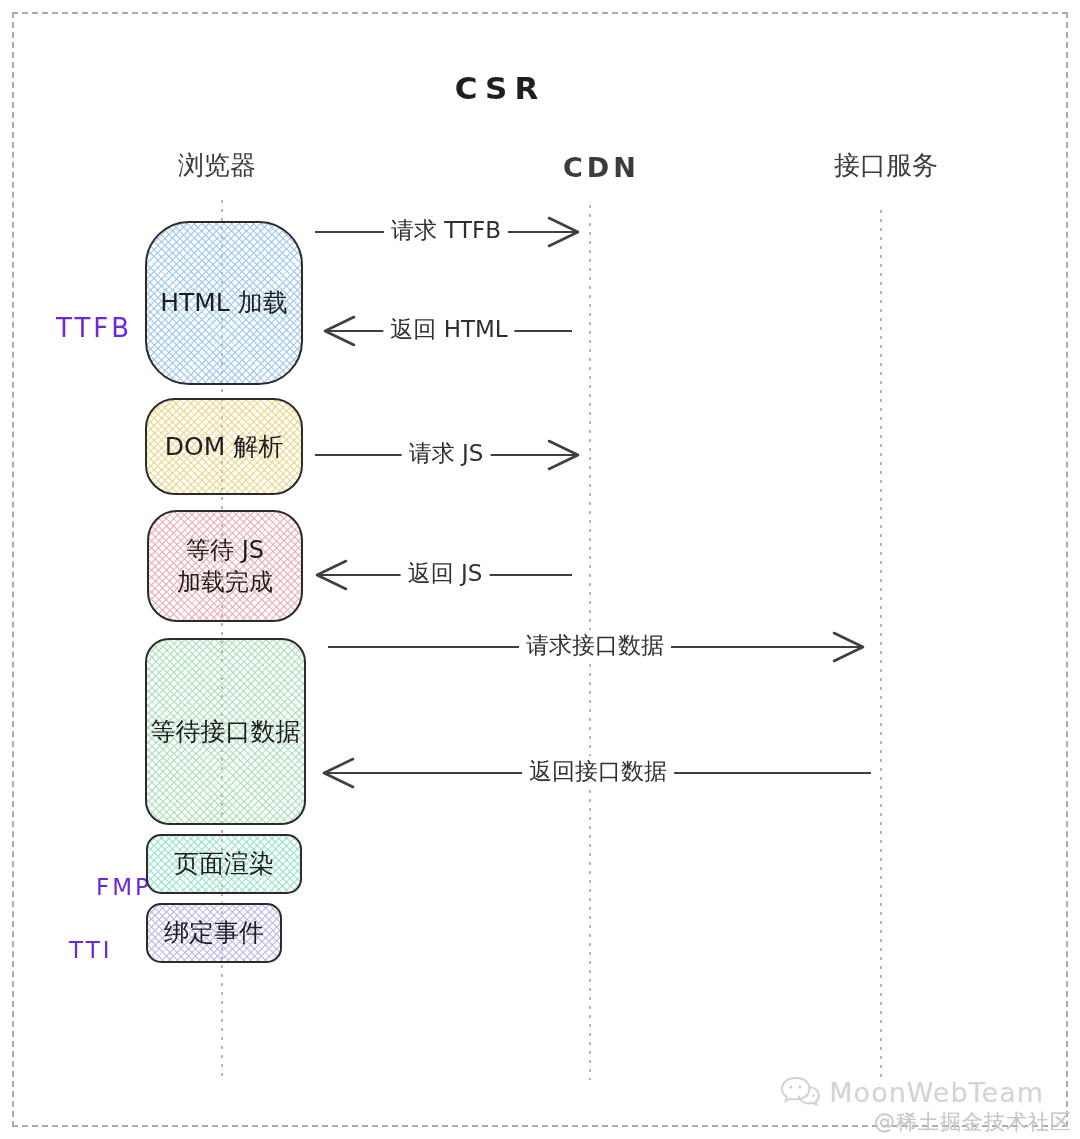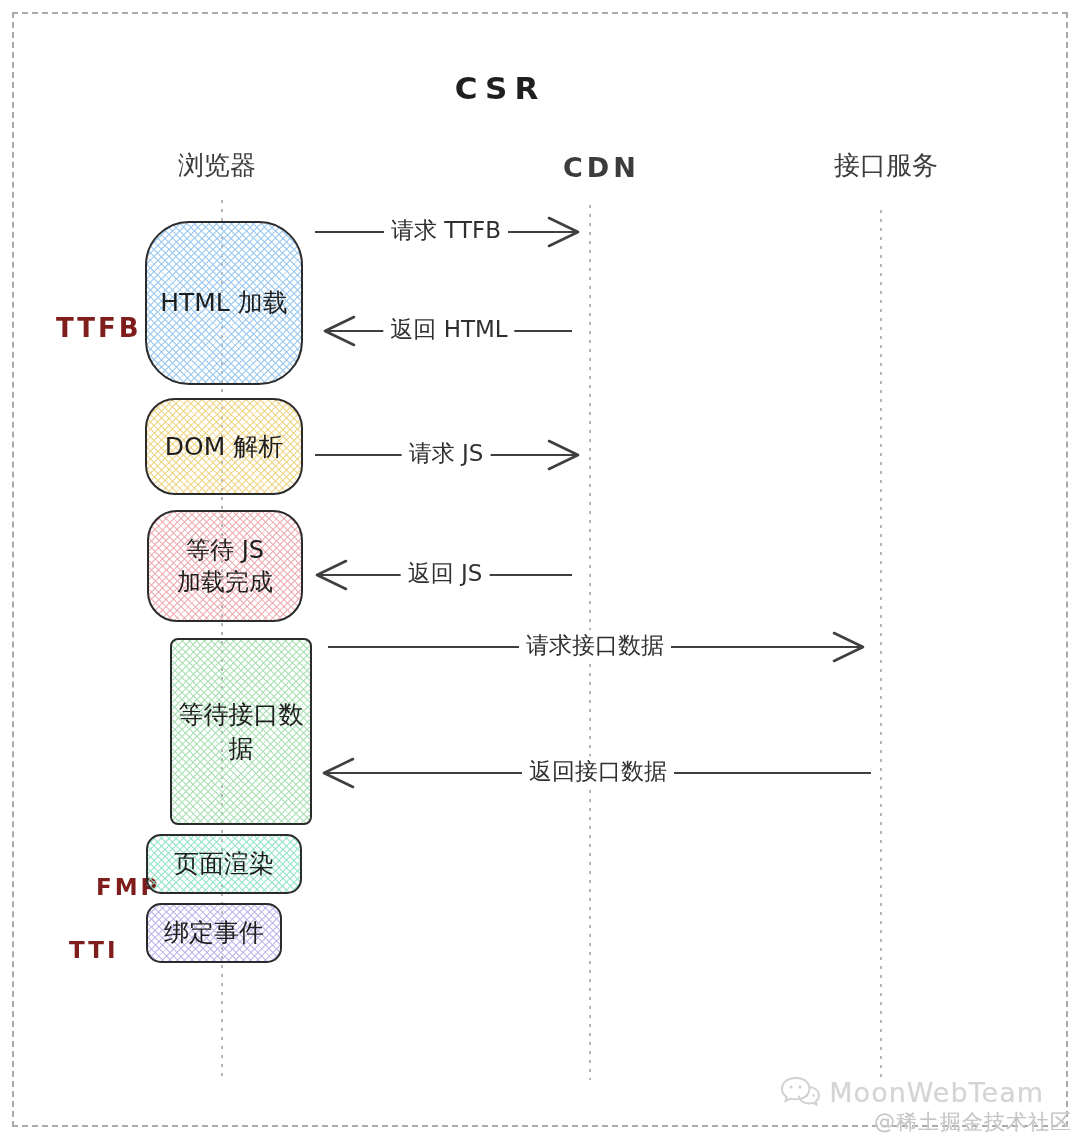--- a/index.html
+++ b/index.html
@@ -20,28 +20,28 @@
   .ll-api{left:880px;top:210px;height:870px;}
 
   .node{position:absolute;border:2.5px solid #2b2b2b;display:flex;flex-direction:column;align-items:center;justify-content:center;text-align:center;font-size:25px;color:#1e1e1e;line-height:1.35;box-sizing:border-box;}
   .hatch{background-color:rgba(255,255,255,0);}
   .n-blue{left:145px;top:221px;width:158px;height:164px;border-radius:44px;
     background-image:repeating-linear-gradient(45deg,rgba(151,199,240,.75) 0 1.4px,transparent 1.4px 5.2px),repeating-linear-gradient(-45deg,rgba(151,199,240,.75) 0 1.4px,transparent 1.4px 5.2px);}
   .n-yellow{left:145px;top:398px;width:158px;height:97px;border-radius:30px;
     background-image:repeating-linear-gradient(45deg,rgba(238,212,130,.75) 0 1.4px,transparent 1.4px 5.2px),repeating-linear-gradient(-45deg,rgba(238,212,130,.75) 0 1.4px,transparent 1.4px 5.2px);}
   .n-pink{left:147px;top:510px;width:156px;height:112px;border-radius:30px;font-size:24px;
     background-image:repeating-linear-gradient(45deg,rgba(238,166,172,.7) 0 1.4px,transparent 1.4px 5.2px),repeating-linear-gradient(-45deg,rgba(238,166,172,.7) 0 1.4px,transparent 1.4px 5.2px);}
-  .n-green{left:145px;top:638px;width:142px;height:187px;border-radius:8px;
-    background-image:repeating-linear-gradient(45deg,rgba(162,223,175,.7) 0 1.4px,transparent 1.4px 5.2px),repeating-linear-gradient(-45deg,rgba(162,223,175,.7) 0 1.4px,transparent 1.4px 5.2px);margin-left:25px;}
+  .n-green{left:145px;top:638px;width:161px;height:187px;border-radius:24px;
+    background-image:repeating-linear-gradient(45deg,rgba(162,223,175,.7) 0 1.4px,transparent 1.4px 5.2px),repeating-linear-gradient(-45deg,rgba(162,223,175,.7) 0 1.4px,transparent 1.4px 5.2px);}
   .n-teal{left:146px;top:834px;width:156px;height:60px;border-radius:15px;
     background-image:repeating-linear-gradient(45deg,rgba(140,226,196,.7) 0 1.4px,transparent 1.4px 5.2px),repeating-linear-gradient(-45deg,rgba(140,226,196,.7) 0 1.4px,transparent 1.4px 5.2px);}
   .n-purple{left:146px;top:903px;width:136px;height:60px;border-radius:15px;
     background-image:repeating-linear-gradient(45deg,rgba(187,175,236,.7) 0 1.4px,transparent 1.4px 5.2px),repeating-linear-gradient(-45deg,rgba(187,175,236,.7) 0 1.4px,transparent 1.4px 5.2px);}
 
-  .metric{position:absolute;font-size:26px;font-weight:700;letter-spacing:3px;color:#7f1d1d;}
+  .metric{position:absolute;font-size:26px;font-weight:400;letter-spacing:3px;color:#6d28d9;}
   .m-ttfb{left:56px;top:313px;}
   .m-fmp{left:64px;top:874px;font-size:23px;margin-left:32px;}
   .m-tti{left:69px;top:937px;font-size:23px;}
 
   .arrow{position:absolute;height:36px;}
   .arrow .shaft{position:absolute;left:0;right:0;top:17px;border-top:2px solid #3f3f3f;}
   .arrow svg{position:absolute;top:0;width:36px;height:36px;}
   .arrow.right svg{right:-4px;}
   .arrow.left svg{left:-4px;transform:scaleX(-1);}
   .arrow .lbl{position:absolute;left:50%;top:50%;transform:translate(-50%,-54%);background:#fff;padding:0 7px;font-size:23px;color:#303030;white-space:nowrap;}

